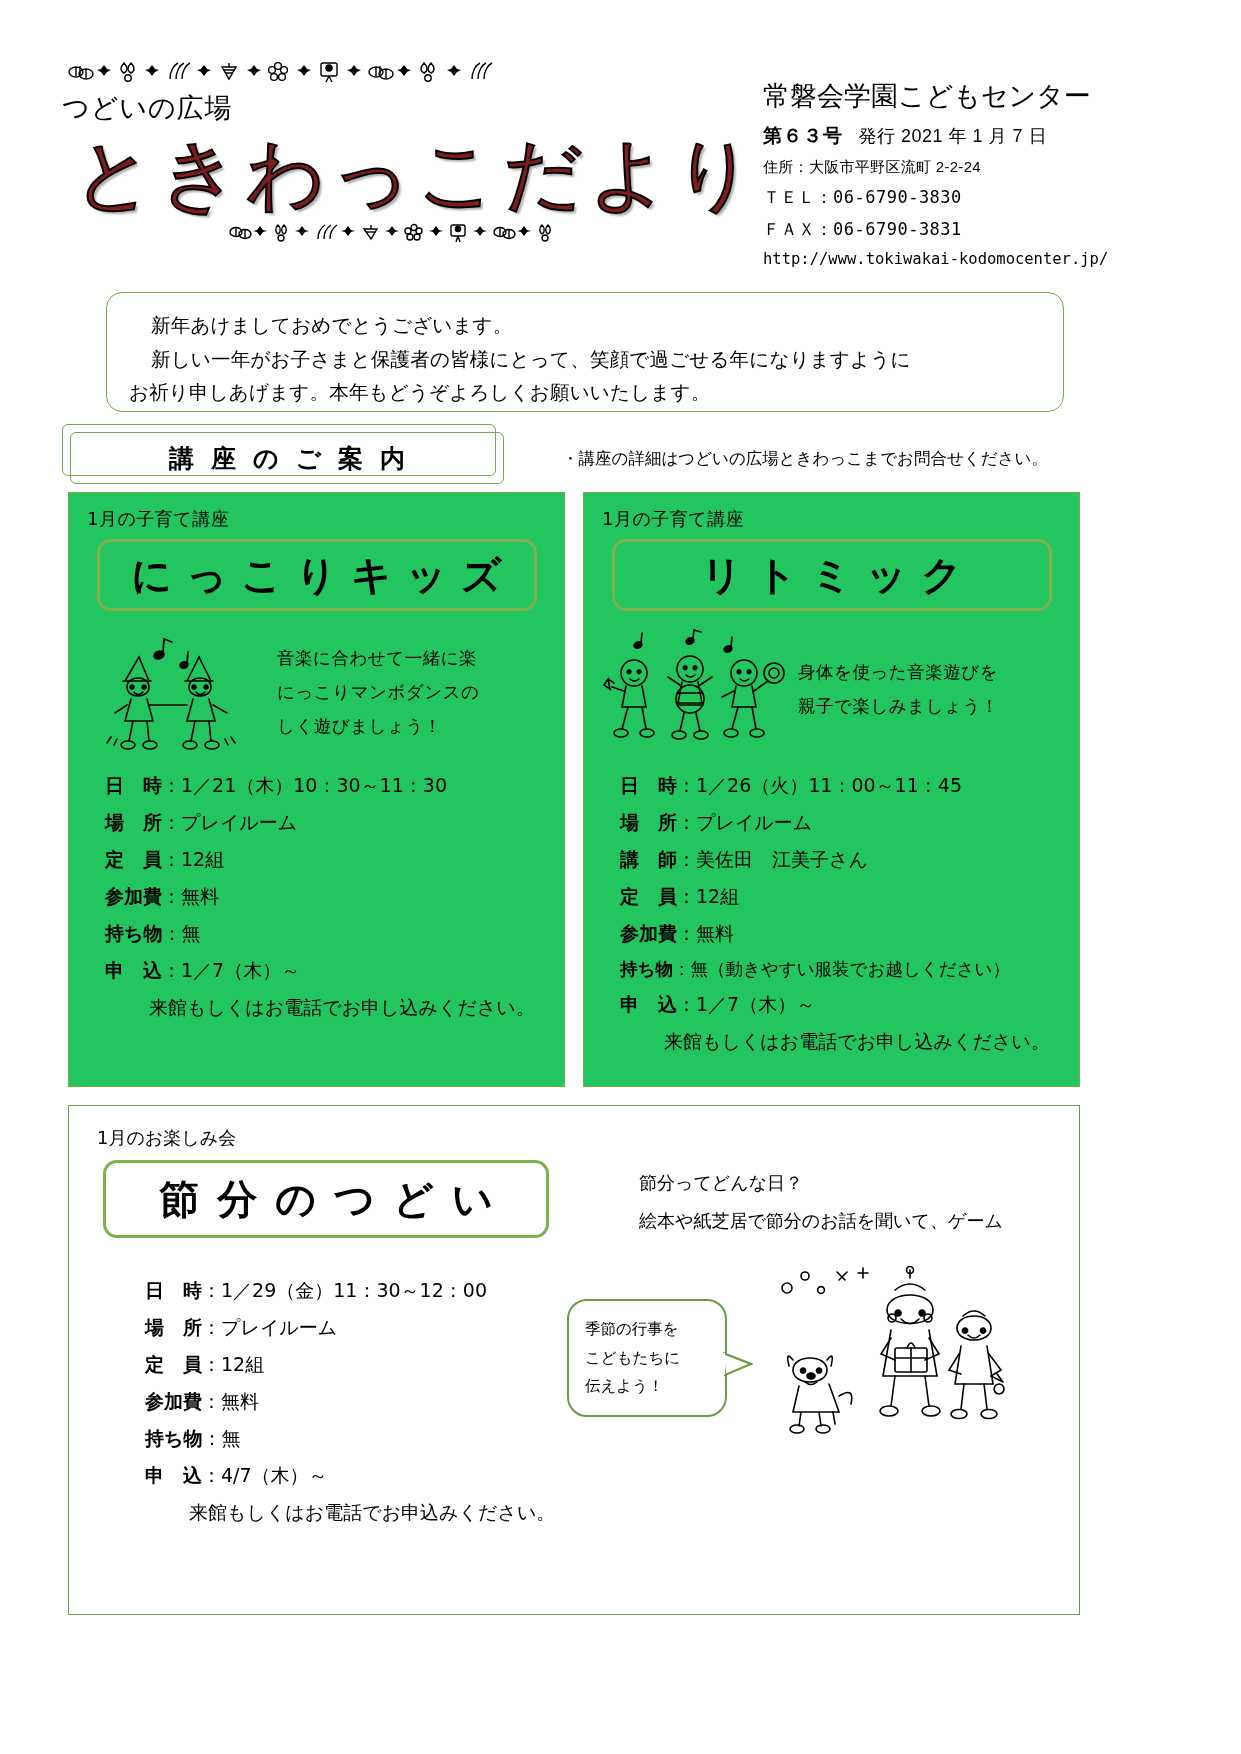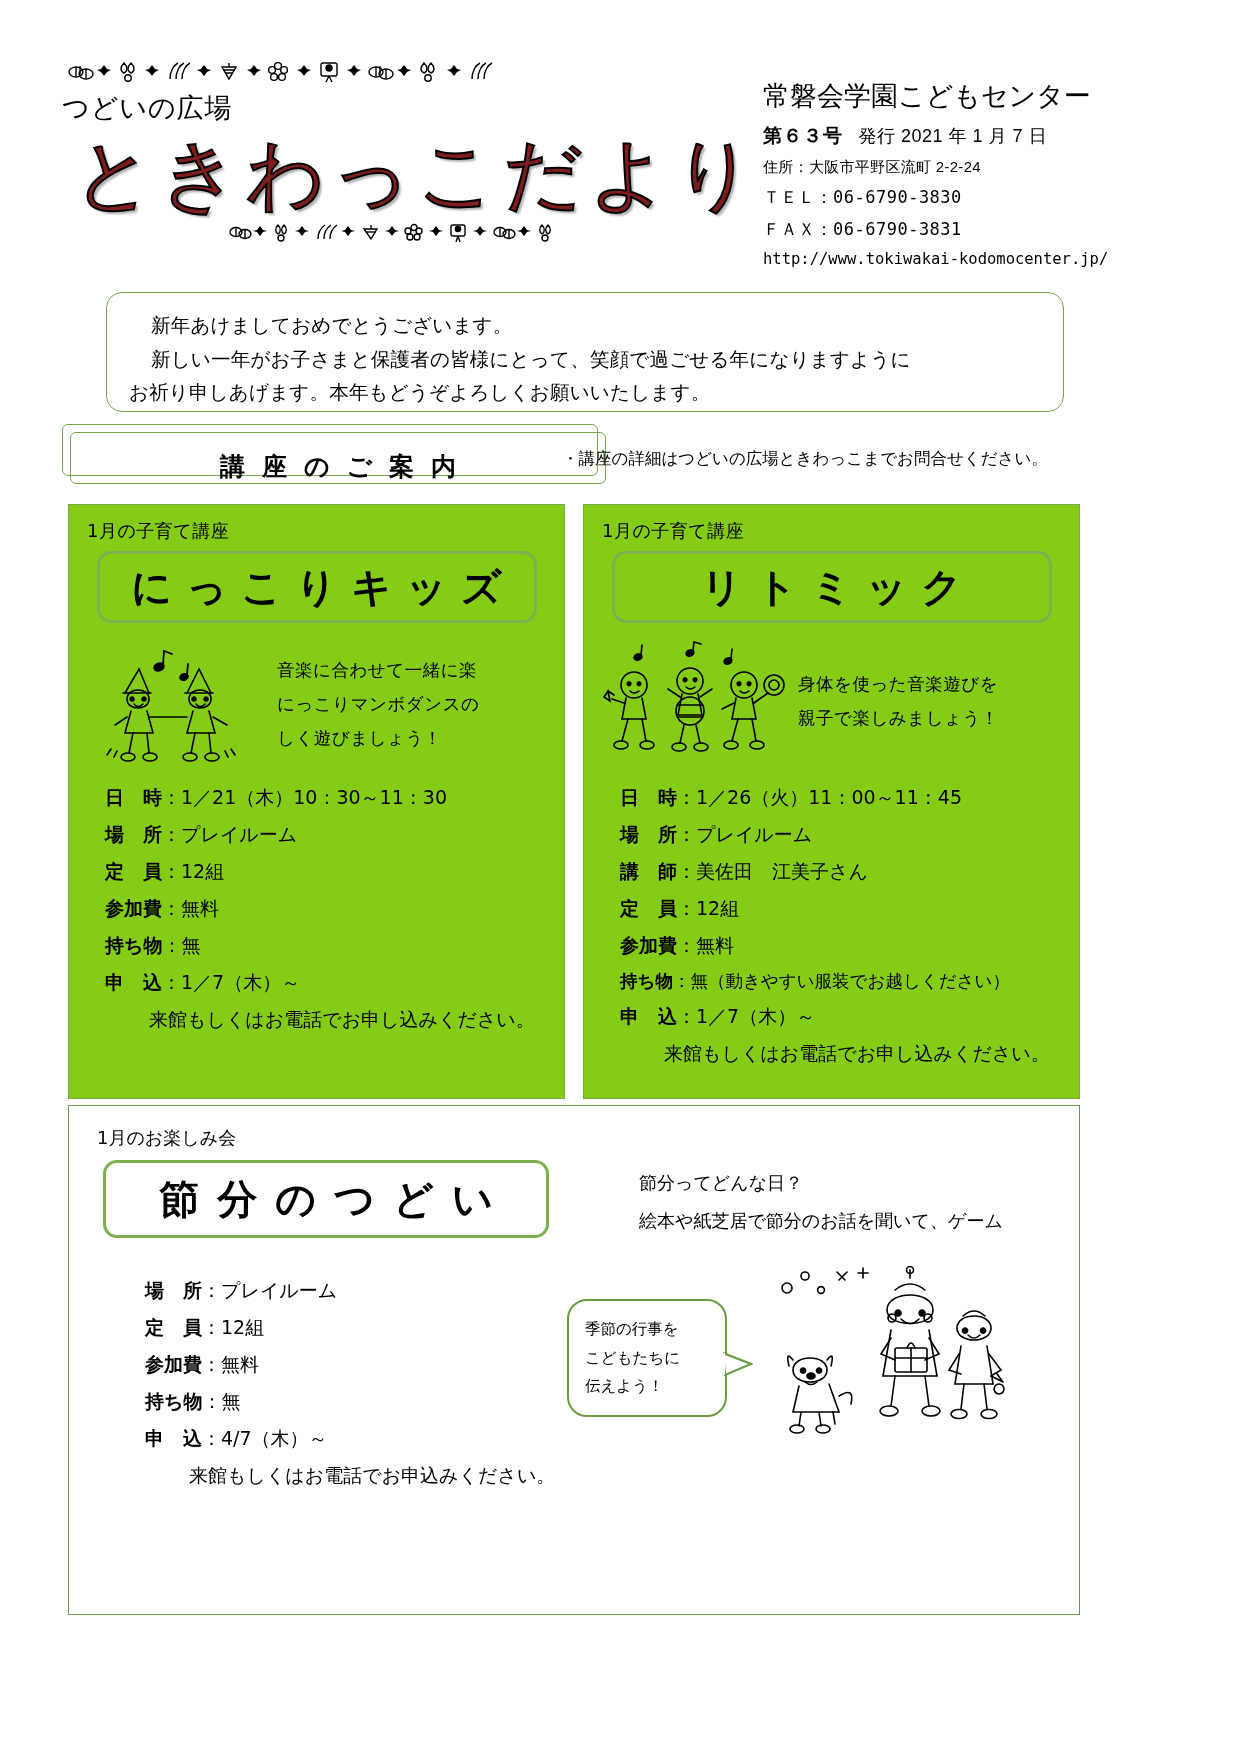--- a/index.html
+++ b/index.html
@@ -138,27 +138,27 @@
     position: absolute;
     left: 62px;
     top: 424px;
     width: 1000px;
     height: 66px;
   }
   .section-head-box {
     position: absolute;
     left: 8px;
     top: 8px;
-    width: 536px;
+    width: 434px;
     height: 52px;
     border: 1.5px solid #76a94e;
     border-radius: 6px;
     box-sizing: border-box;
     display: flex;
-    align-items: flex-end;
+    align-items: center;
     justify-content: center;
     font-family: Liberation Serif, serif;
   }
   .section-head-box.shadowbox {
     left: 0;
     top: 0;
     background: transparent;
   }
   .section-head-title {
     font-size: 25px;
@@ -174,22 +174,21 @@
     font-size: 16.5px;
     white-space: nowrap;
     font-family: "DejaVu Sans", sans-serif;
   }
 
   
   .course-box {
     position: absolute;
     border: 1.5px solid #76a94e;
     box-sizing: border-box;
-    background: #84cc16;
-    margin-top: 12px;
+    background: #22c55e;
   }
   .course-box.left  { left: 68px;  top: 492px; width: 497px; height: 595px; }
   .course-box.right { left: 583px; top: 492px; width: 497px; height: 595px; }
 
   .course-kicker {
     font-size: 18px;
     margin: 14px 0 0 18px;
     font-family: "DejaVu Sans", sans-serif;
     letter-spacing: 0.5px;
   }
@@ -713,20 +712,23 @@
     <div class="event-title-pill">
       <span class="event-title-text">節分のつどい</span>
     </div>
 
     <div class="event-desc">
       <div>節分ってどんな日？</div>
       <div>絵本や紙芝居で節分のお話を聞いて、ゲーム</div>
     </div>
 
     <div class="event-details detail-list">
+      <div class="detail-row">
+        <span class="lbl">日　時</span><span>：</span><span>1／29（金）11：30～12：00</span>
+      </div>
       <div class="detail-row">
         <span class="lbl">場　所</span><span>：</span><span>プレイルーム</span>
       </div>
       <div class="detail-row">
         <span class="lbl">定　員</span><span>：</span><span>12組</span>
       </div>
       <div class="detail-row">
         <span class="lbl">参加費</span><span>：</span><span>無料</span>
       </div>
       <div class="detail-row">

